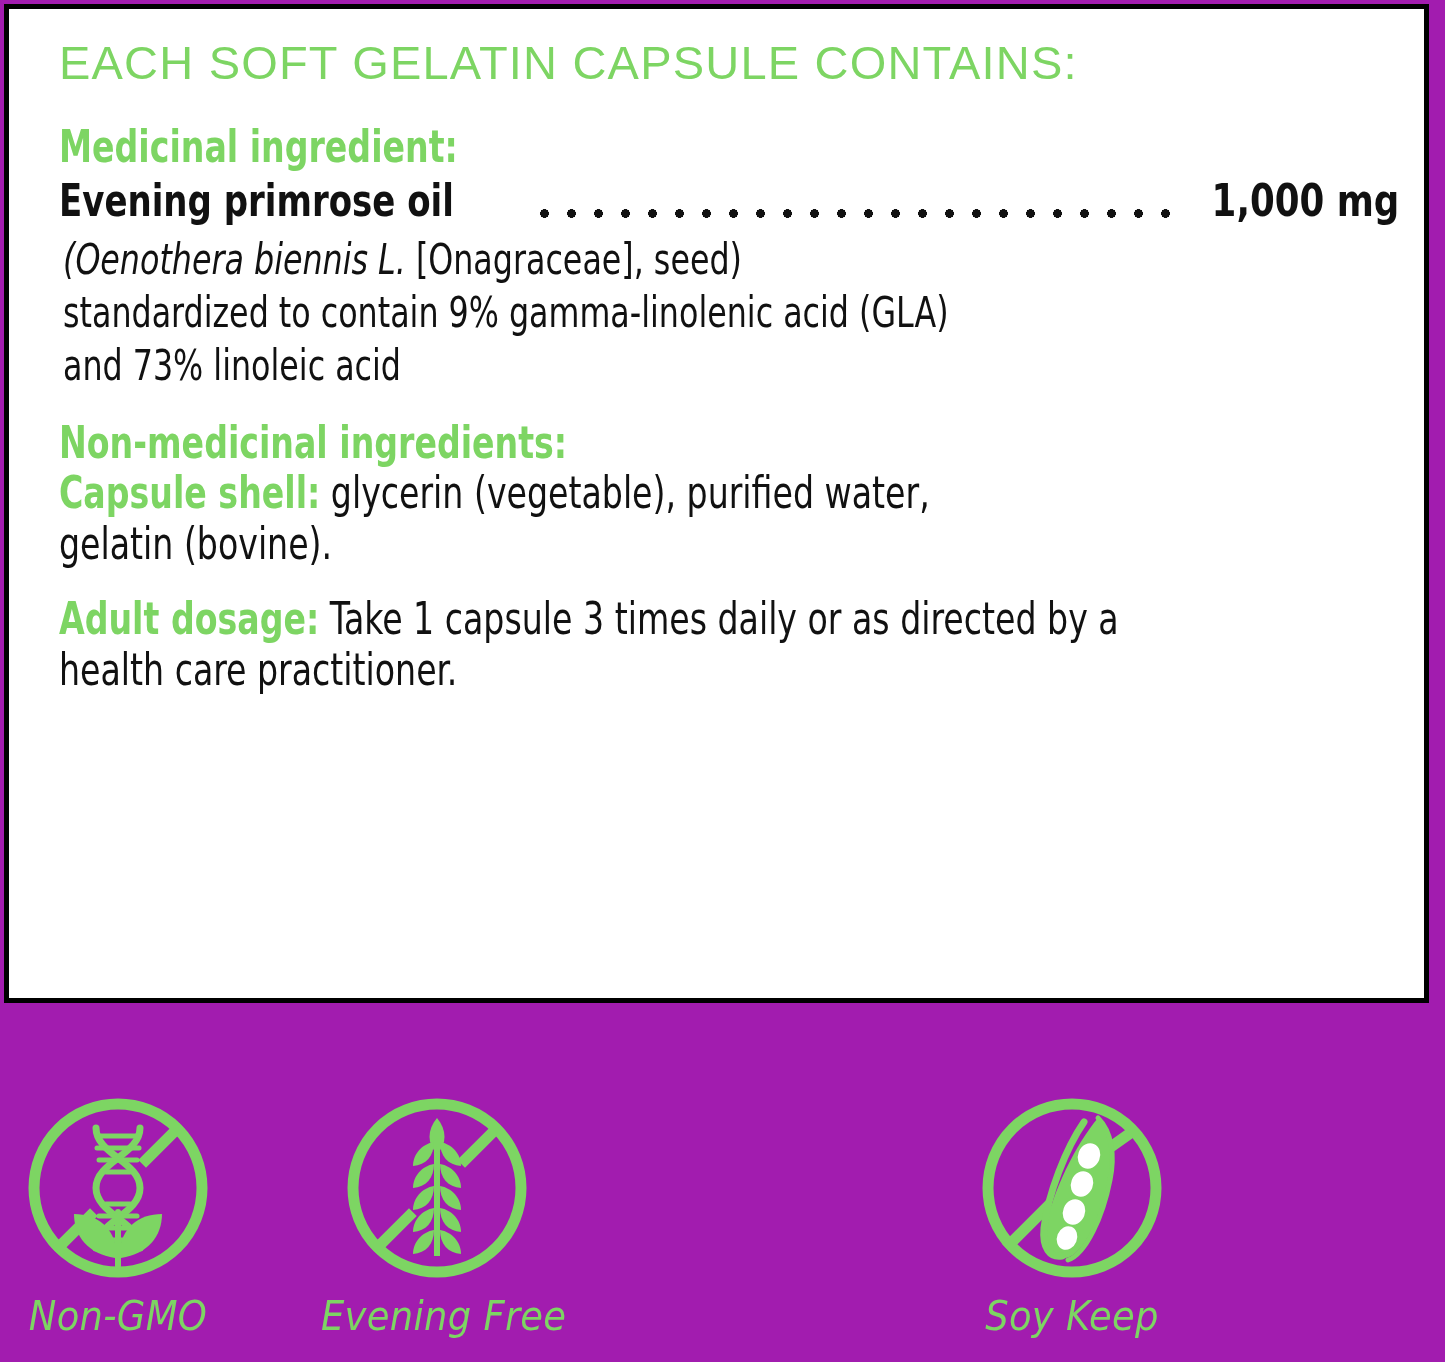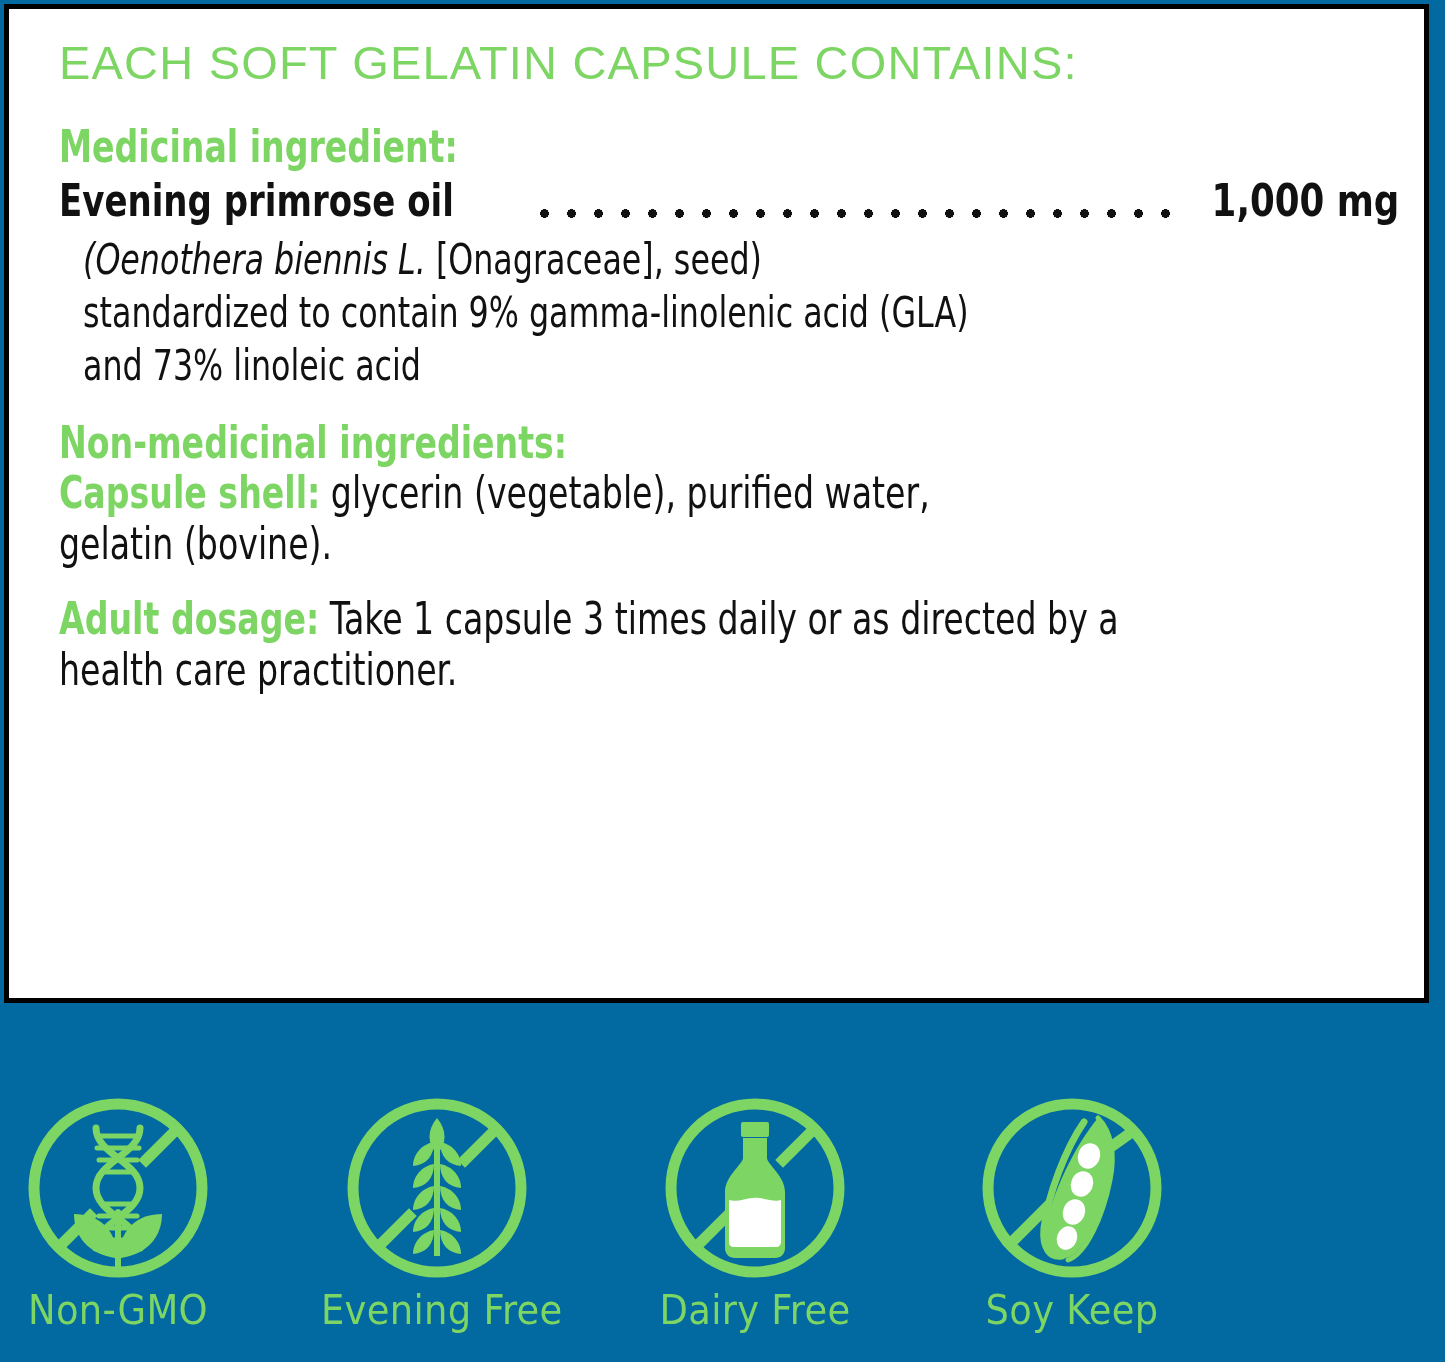--- a/index.html
+++ b/index.html
@@ -13,21 +13,21 @@
     height: 1362px;
     font-family: "Liberation Sans", sans-serif;
     -webkit-font-smoothing: antialiased;
     overflow: hidden;
   }
 
   #label-root {
     position: relative;
     width: 1445px;
     height: 1362px;
-    background: #0369a1;
+    background: #a21caf;
   }
 
   
   .fact-panel {
     position: absolute;
     left: 4px;
     top: 4px;
     width: 1425px;
     height: 999px;
     box-sizing: border-box;
@@ -122,21 +122,21 @@
     font-weight: 700;
     font-size: 45px;
     font-family: "DejaVu Sans Condensed", "Liberation Sans Narrow", "Liberation Sans", sans-serif;
     white-space: nowrap;
     flex: 0 0 auto;
     transform: scaleX(0.88);
     transform-origin: right center;
   }
 
   .sub-block {
-    margin: 6px 0 0 24px;
+    margin: 6px 0 0 4px;
   }
   .sub-line {
     color: #111111;
     font-size: 43px;
     line-height: 1.23;
     font-family: "DejaVu Sans Condensed", "Liberation Sans Narrow", "Liberation Sans", sans-serif;
     transform: scaleX(0.82);
     transform-origin: left center;
     white-space: nowrap;
   }
@@ -176,21 +176,23 @@
     align-items: center;
     justify-content: center;
   }
   .badge-label {
     color: #7DD563;
     font-size: 41px;
     font-weight: 400;
     line-height: 1;
     font-family: "DejaVu Sans Condensed", "Liberation Sans Narrow", "Liberation Sans", sans-serif;
     white-space: nowrap;
+    margin-top: 6px;
     letter-spacing: 0.3px;
+    font-style: italic;
   }
   .badge-1 { left: 2px; }
   .badge-2 { left: 321px; }
   .badge-3 { left: 639px; }
   .badge-4 { left: 956px; }
 </style>
 </head>
 <body>
 
 <div id="label-root">
@@ -301,39 +303,20 @@
             <path d="M97 120 C85 122, 76 132, 76 144 C89 143, 97 134, 97 120 Z"></path>
             <path d="M103 120 C115 122, 124 132, 124 144 C111 143, 103 134, 103 120 Z"></path>
             <path d="M97 142 C85 144, 76 154, 76 166 C89 165, 97 156, 97 142 Z"></path>
             <path d="M103 142 C115 144, 124 154, 124 166 C111 165, 103 156, 103 142 Z"></path>
           </g>
         </svg>
       </div>
       <div class="badge-label">Evening Free</div>
     </div>
 
-    <div class="badge badge-3">
-      <div class="badge-icon-wrap">
-        <svg width="200" height="200" viewBox="0 0 200 200" aria-hidden="true">
-          <circle cx="100" cy="100" r="84" fill="none" stroke="#7DD563" stroke-width="11"></circle>
-          <g stroke="#7DD563" stroke-width="11" stroke-linecap="square">
-            <line x1="41" y1="159" x2="72" y2="128"></line>
-            <line x1="128" y1="72" x2="159" y2="41"></line>
-          </g>
-
-          <g fill="#7DD563">
-            <rect x="86" y="34" width="28" height="15" rx="2"></rect>
-            <path d="M88 50 h24 v20 c0 6, 18 18, 18 34 v56 c0 6,-4 10,-10 10 h-40 c-6 0,-10 -4,-10 -10 v-56 c0 -16, 18 -28, 18 -34 Z"></path>
-          </g>
-
-          <path d="M74 112 c10 3, 20 -4, 30 -2 c8 1, 16 4, 22 2 v42 c0 3,-2 5,-5 5 h-42 c-3 0,-5 -2,-5 -5 Z" fill="#ffffff"></path>
-        </svg>
-      </div>
-      <div class="badge-label">Dairy Free</div>
-    </div>
 
     <div class="badge badge-4">
       <div class="badge-icon-wrap">
         <svg width="200" height="200" viewBox="0 0 200 200" aria-hidden="true">
           <circle cx="100" cy="100" r="84" fill="none" stroke="#7DD563" stroke-width="11"></circle>
           <g stroke="#7DD563" stroke-width="11" stroke-linecap="square">
             <line x1="38" y1="156" x2="74" y2="120"></line>
             <line x1="126" y1="68" x2="160" y2="44"></line>
           </g>
 

